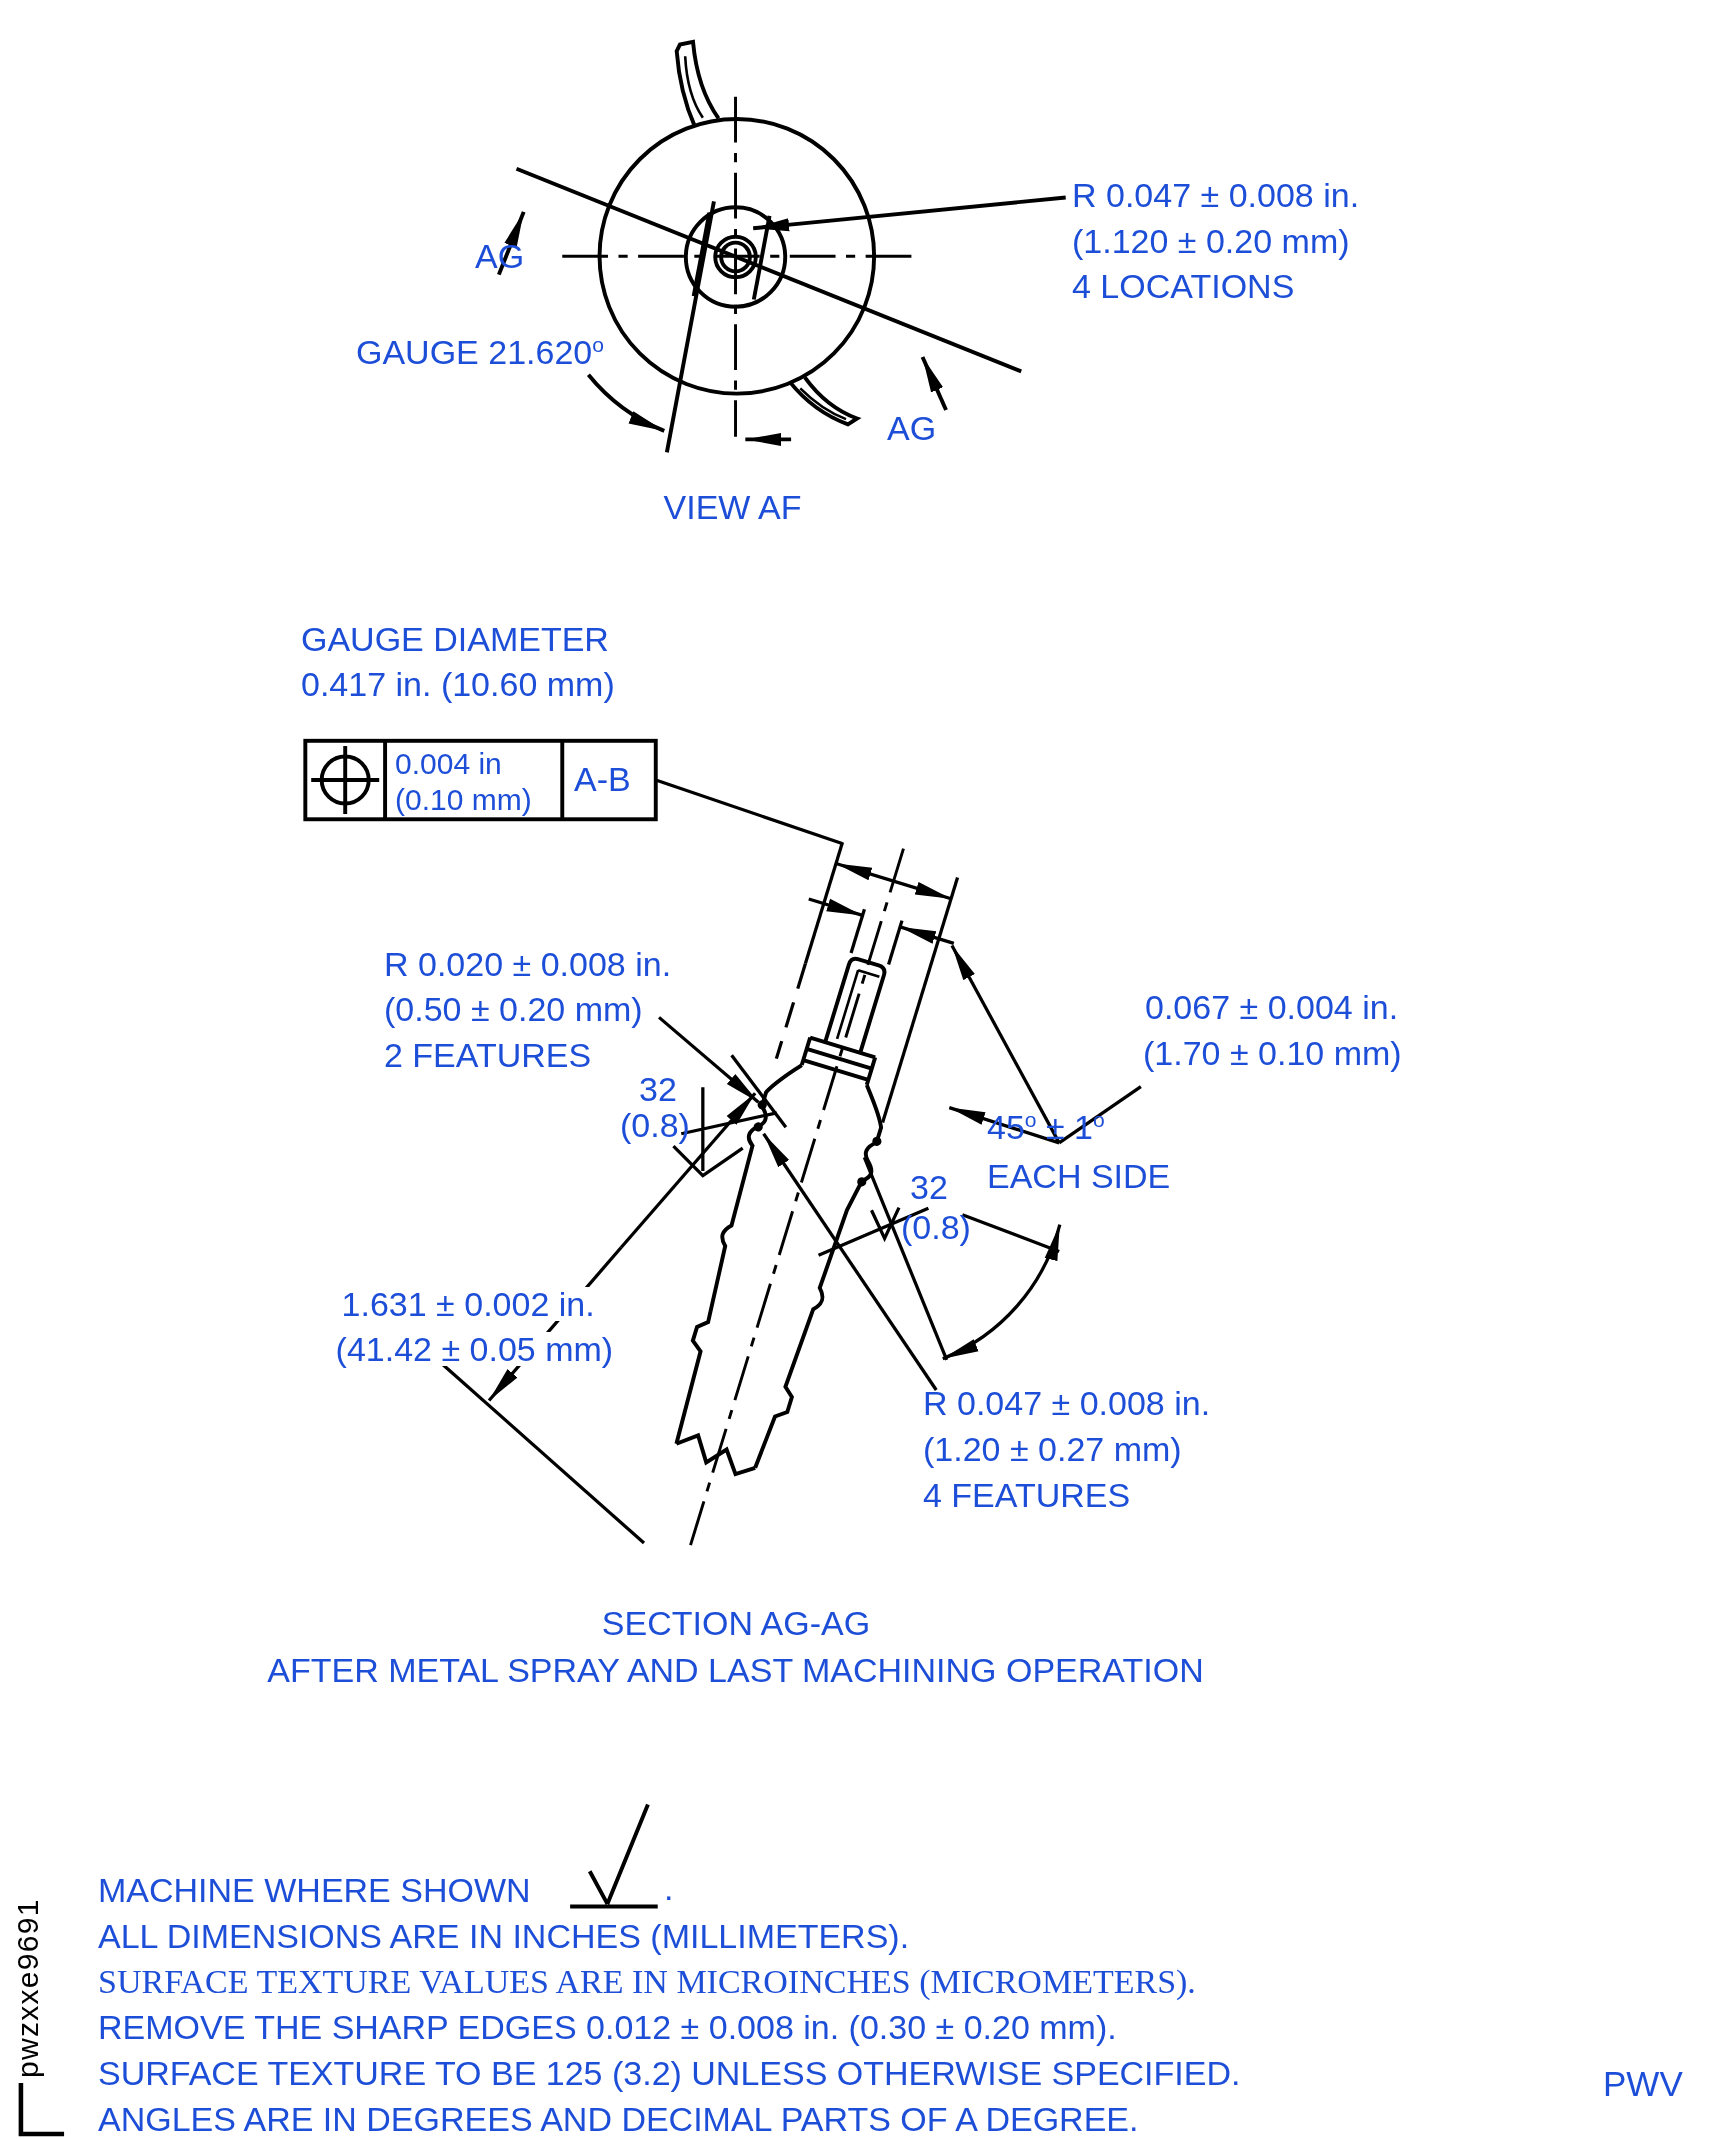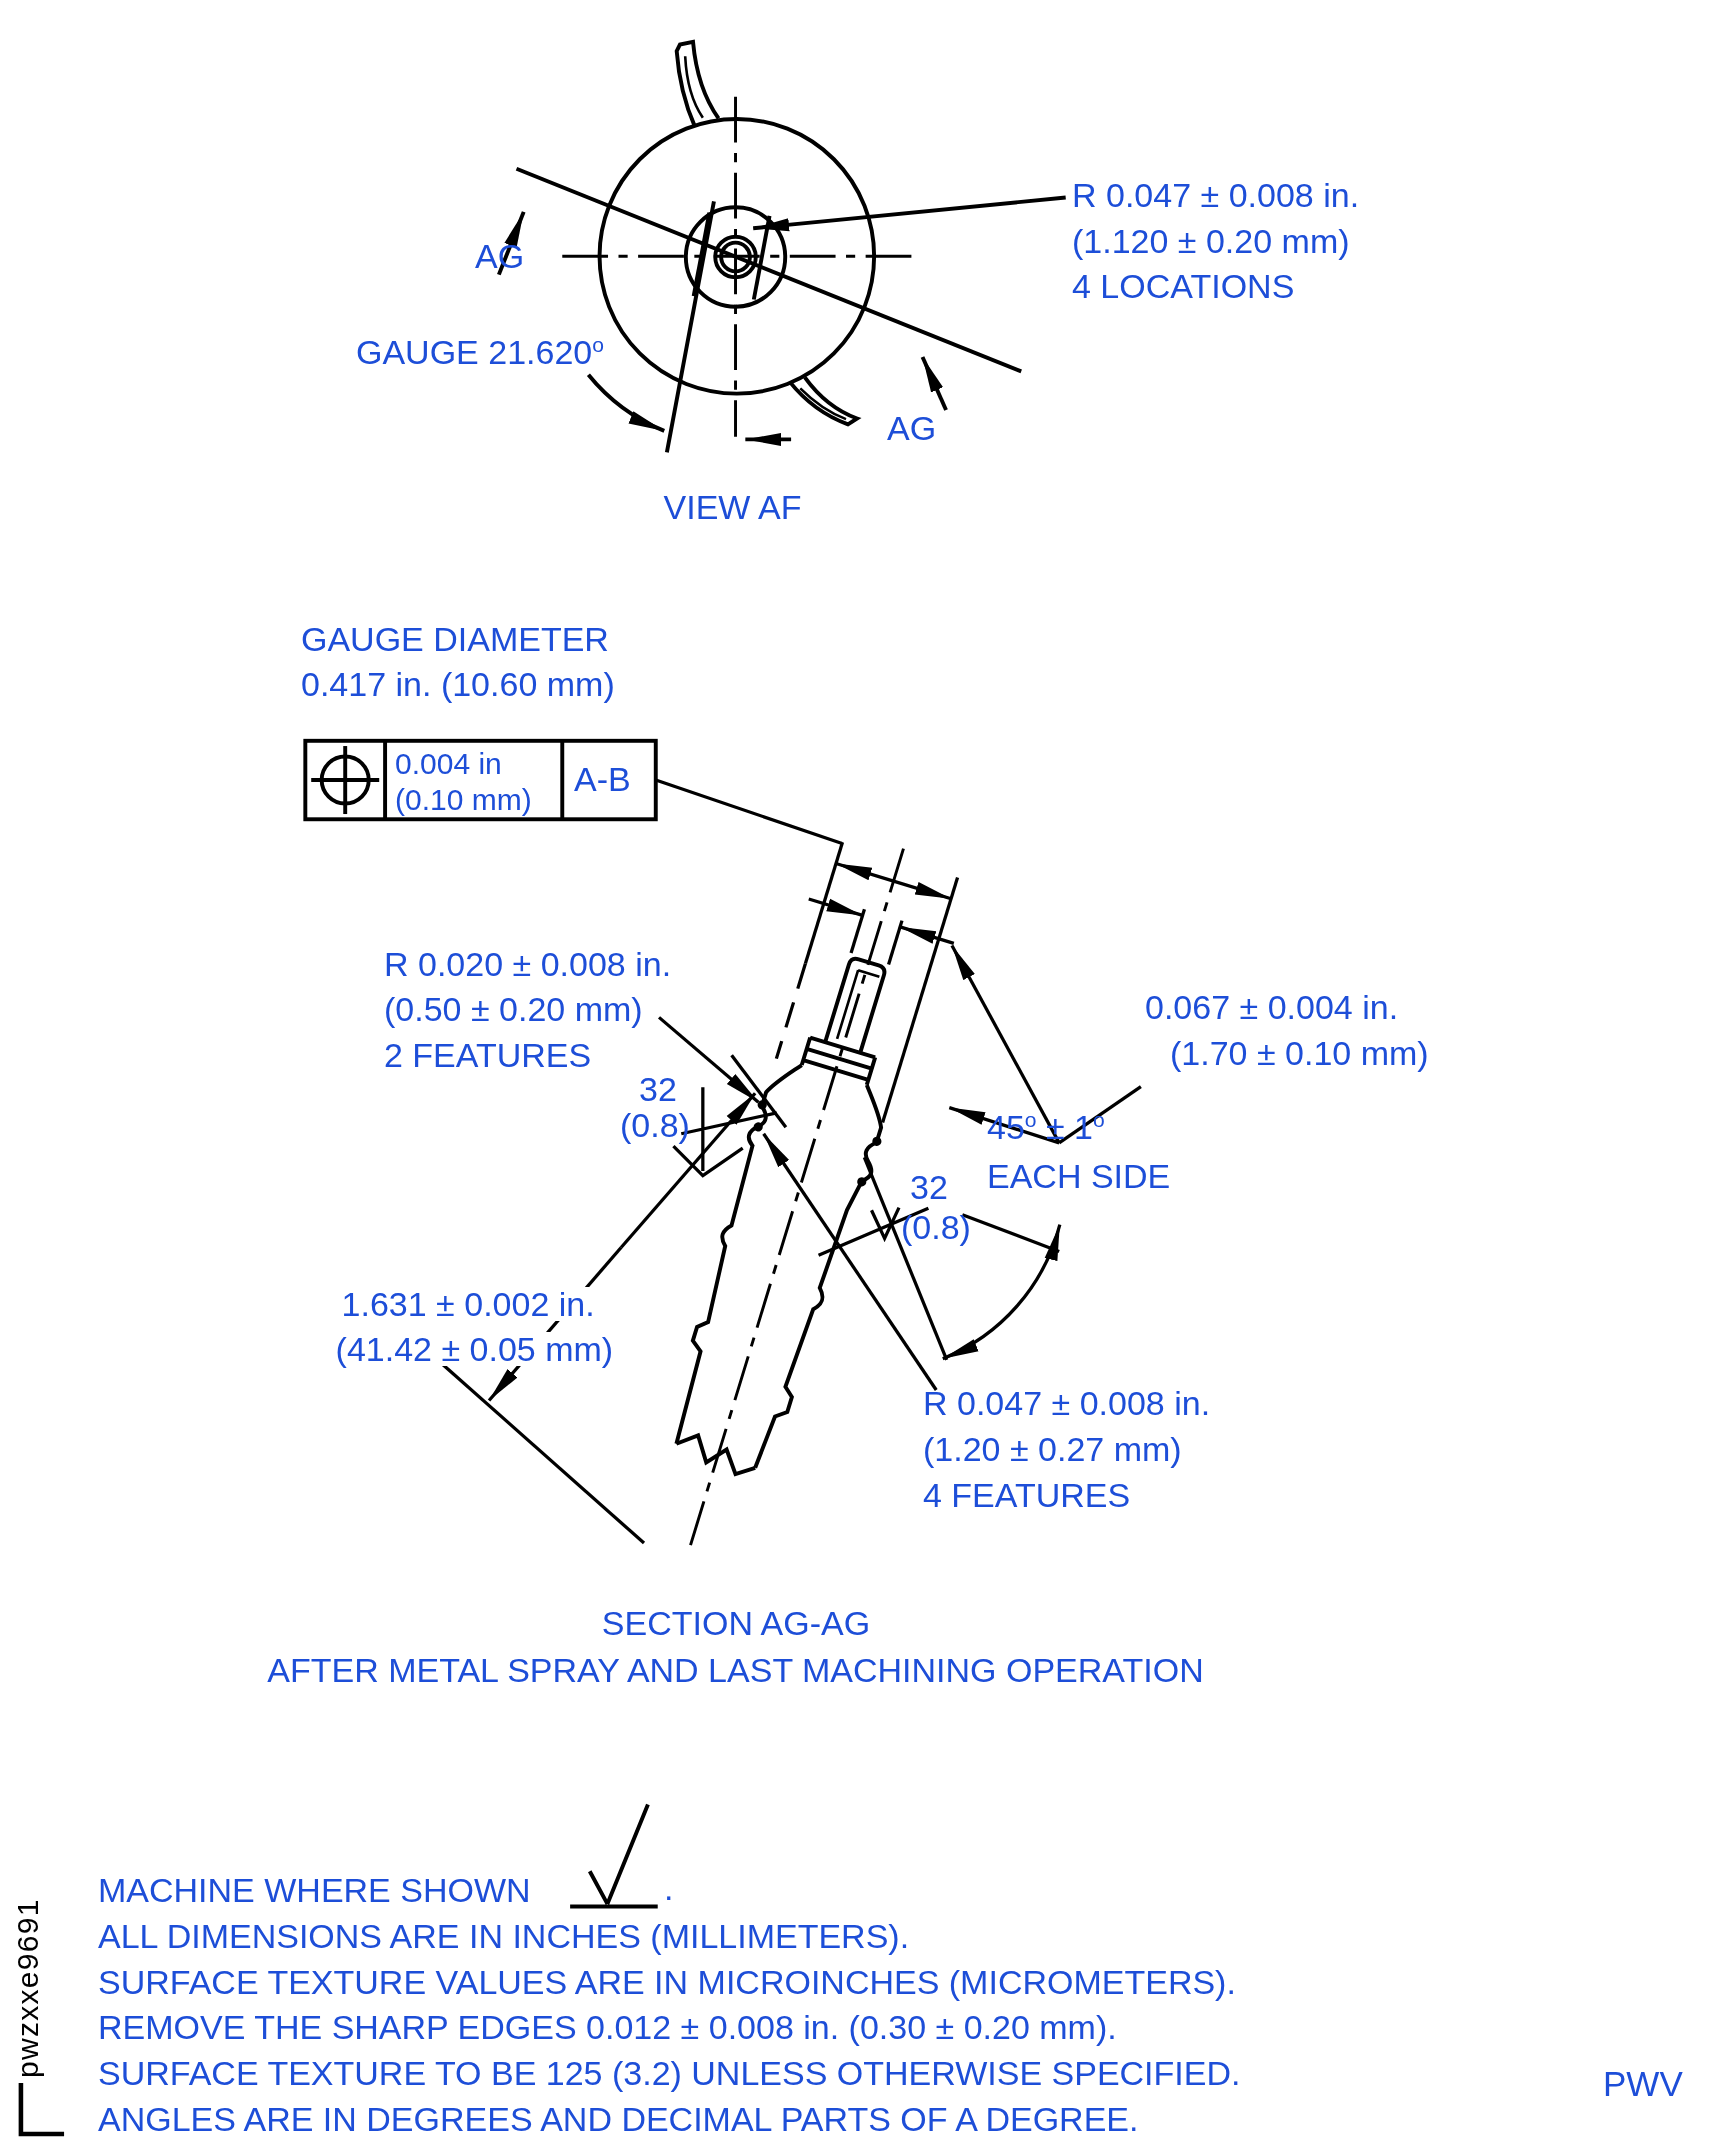--- a/index.html
+++ b/index.html
@@ -129,21 +129,21 @@
   <div class="lbl" style="left:301px;top:667px;">0.417 in. (10.60 mm)</div>
   <div class="lbl small" style="left:395px;top:749px;">0.004 in</div>
   <div class="lbl small" style="left:395px;top:785px;">(0.10 mm)</div>
   <div class="lbl" style="left:574px;top:762px;">A-B</div>
 
   <div class="lbl" style="left:384px;top:947px;">R 0.020 ± 0.008 in.</div>
   <div class="lbl" style="left:384px;top:992px;">(0.50 ± 0.20 mm)</div>
   <div class="lbl" style="left:384px;top:1038px;">2 FEATURES</div>
 
   <div class="lbl" style="left:1145px;top:990px;">0.067 ± 0.004 in.</div>
-  <div class="lbl" style="left:1143px;top:1036px;margin-left:27px;">(1.70 ± 0.10 mm)</div>
+  <div class="lbl" style="left:1143px;top:1036px;">(1.70 ± 0.10 mm)</div>
 
   <div class="lbl bg" style="left:339px;top:1287px;">1.631 ± 0.002 in.</div>
   <div class="lbl bg" style="left:333px;top:1332px;">(41.42 ± 0.05 mm)</div>
 
   <div class="lbl" style="left:639px;top:1072px;">32</div>
   <div class="lbl" style="left:620px;top:1108px;">(0.8)</div>
   <div class="lbl" style="left:910px;top:1170px;">32</div>
   <div class="lbl" style="left:901px;top:1210px;">(0.8)</div>
 
   <div class="lbl" style="left:987px;top:1110px;"><span>45</span><sup class="dg">o</sup><span> ± 1</span><sup class="dg">o</sup></div>
@@ -152,21 +152,21 @@
   <div class="lbl" style="left:923px;top:1386px;">R 0.047 ± 0.008 in.</div>
   <div class="lbl" style="left:923px;top:1432px;">(1.20 ± 0.27 mm)</div>
   <div class="lbl" style="left:923px;top:1478px;">4 FEATURES</div>
 
   <div class="lbl ctr" style="left:409px;top:1606px;width:654px;">SECTION AG-AG</div>
   <div class="lbl ctr" style="left:147px;top:1653px;width:1177px;">AFTER METAL SPRAY AND LAST MACHINING OPERATION</div>
 
   <div class="lbl" style="left:98px;top:1873px;">MACHINE WHERE SHOWN</div>
   <div class="lbl" style="left:664px;top:1871px;">.</div>
   <div class="lbl" style="left:98px;top:1919px;">ALL DIMENSIONS ARE IN INCHES (MILLIMETERS).</div>
-  <div class="lbl" style="left:98px;top:1965px;">SURFACE TEXTURE VALUES ARE IN MICROINCHES (MICROMETERS).</div>
+  <div class="lbl" style="left:98px;top:1965px;font-family:Liberation Serif, serif;">SURFACE TEXTURE VALUES ARE IN MICROINCHES (MICROMETERS).</div>
   <div class="lbl" style="left:98px;top:2010px;">REMOVE THE SHARP EDGES 0.012 ± 0.008 in. (0.30 ± 0.20 mm).</div>
   <div class="lbl" style="left:98px;top:2056px;">SURFACE TEXTURE TO BE 125 (3.2) UNLESS OTHERWISE SPECIFIED.</div>
   <div class="lbl" style="left:98px;top:2102px;">ANGLES ARE IN DEGREES AND DECIMAL PARTS OF A DEGREE.</div>
 
   <div class="vtext" style="left:10.5px;top:1856px;height:222px;">pwzxxe9691</div>
   <div class="lbl" style="left:1603px;top:2066px;font-size:35px;">PWV</div>
 
 </div>
 
 

